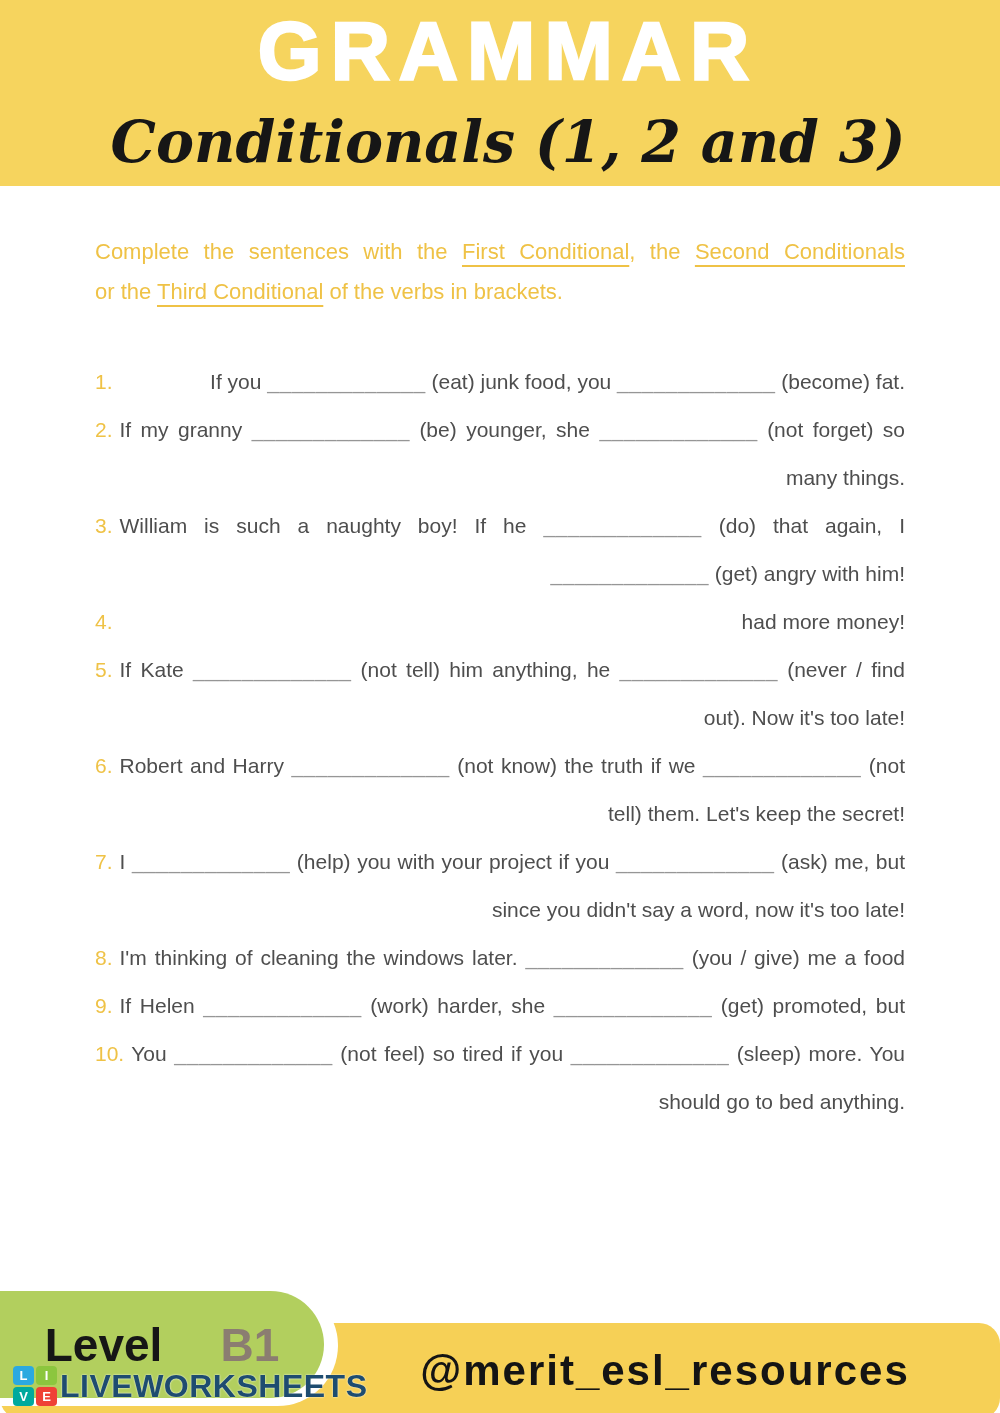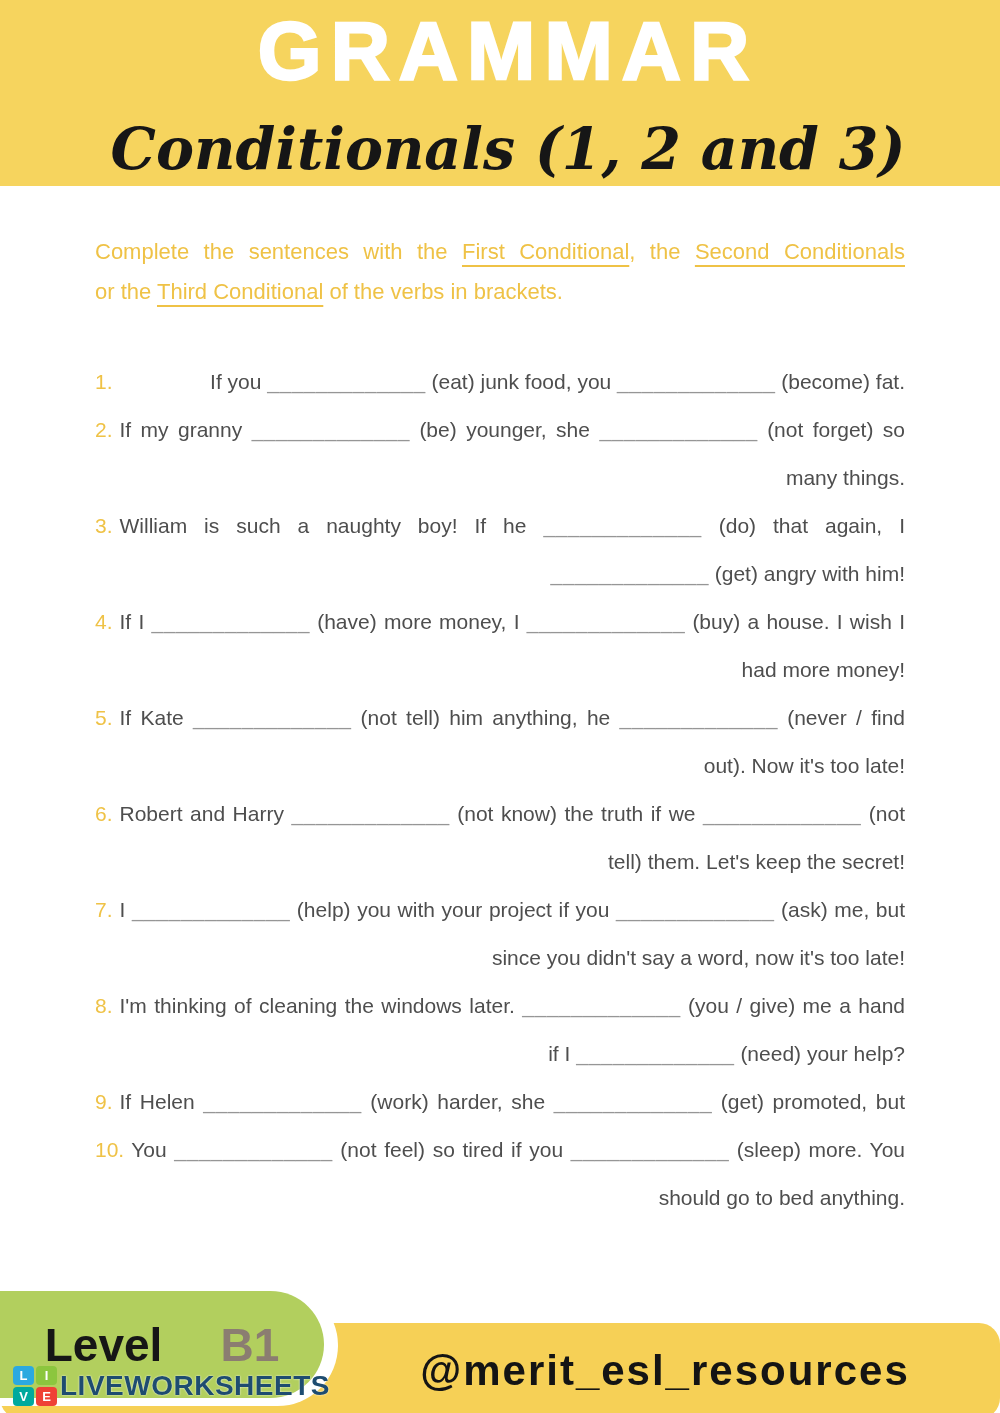--- a/index.html
+++ b/index.html
@@ -26,21 +26,21 @@
     margin: 0;
     padding-top: 8px;
     font-size: 82px;
     line-height: 86px;
     font-weight: bold;
     letter-spacing: 9px;
     color: var(--title_white);
     -webkit-text-stroke: 2.5px var(--title_white);
   }
   .banner h2 {
-    margin: 16px;
+    margin: 9px;
     font-family: "DejaVu Serif", serif;
     font-style: italic;
     font-weight: bold;
     font-size: 57px;
     line-height: 78px;
     letter-spacing: 0px;
     color: var(--subtitle_black);
   }
 
   
@@ -161,21 +161,21 @@
     align-items: center;
     justify-content: center;
     border-radius: 4px;
     color: #ffffff;
     font-size: 13px;
     font-weight: bold;
     line-height: 1;
   }
   .lw-text {
     margin-left: 3px;
-    font-size: 28px;
+    font-size: 32px;
     font-weight: bold;
     letter-spacing: 0.5px;
     color: var(--logo_navy);
     text-shadow: 0 0 2px #ffffff;
   }
 </style>
 </head>
 <body>
 
 <div class="page">
@@ -207,21 +207,20 @@
         <li class="item">
           <span class="num">3.</span>
           <div class="body">
             <div class="line fill"><span>William is such a naughty boy! If he </span><span class="blank">_____________</span><span> (do) that again, I</span></div>
             <div class="line"><span class="blank">_____________</span><span> (get) angry with him!</span></div>
           </div>
         </li>
         <li class="item">
           <span class="num">4.</span>
           <div class="body">
-            <div class="line fill"><span>If I </span><span class="blank">_____________</span><span> (have) more money, I </span><span class="blank">_____________</span><span> (buy) a house. I wish I</span></div>
             <div class="line"><span>had more money!</span></div>
           </div>
         </li>
         <li class="item">
           <span class="num">5.</span>
           <div class="body">
             <div class="line fill"><span>If Kate </span><span class="blank">_____________</span><span> (not tell) him anything, he </span><span class="blank">_____________</span><span> (never / find</span></div>
             <div class="line"><span>out). Now it's too late!</span></div>
           </div>
         </li>
@@ -235,22 +234,21 @@
         <li class="item">
           <span class="num">7.</span>
           <div class="body">
             <div class="line fill"><span>I </span><span class="blank">_____________</span><span> (help) you with your project if you </span><span class="blank">_____________</span><span> (ask) me, but</span></div>
             <div class="line"><span>since you didn't say a word, now it's too late!</span></div>
           </div>
         </li>
         <li class="item">
           <span class="num">8.</span>
           <div class="body">
-            <div class="line fill"><span>I'm thinking of cleaning the windows later. </span><span class="blank">_____________</span><span> (you / give) me a hand</span></div>
-            <div class="line"><span>if I </span><span class="blank">_____________</span><span> (need) your help?</span></div>
+            <div class="line fill"><span>I'm thinking of cleaning the windows later. </span><span class="blank">_____________</span><span> (you / give) me a food</span></div>
           </div>
         </li>
         <li class="item">
           <span class="num">9.</span>
           <div class="body">
             <div class="line fill"><span>If Helen </span><span class="blank">_____________</span><span> (work) harder, she </span><span class="blank">_____________</span><span> (get) promoted, but</span></div>
           </div>
         </li>
         <li class="item">
           <span class="num">10.</span>

